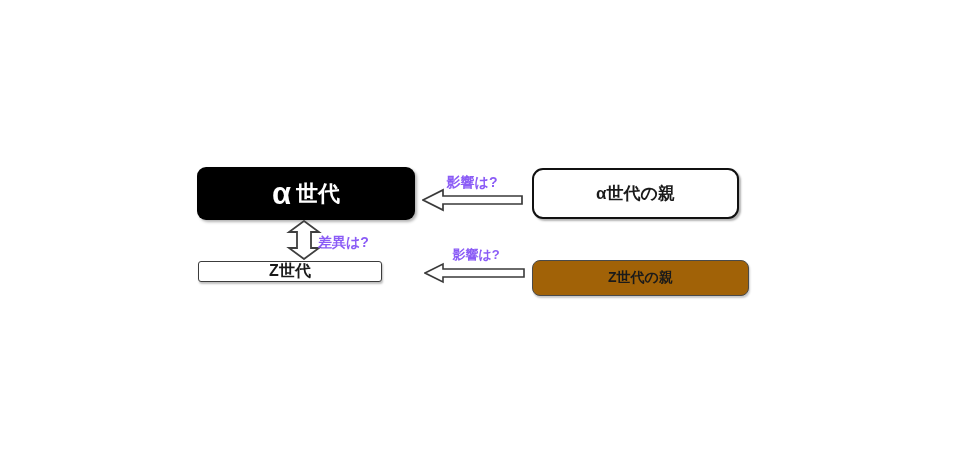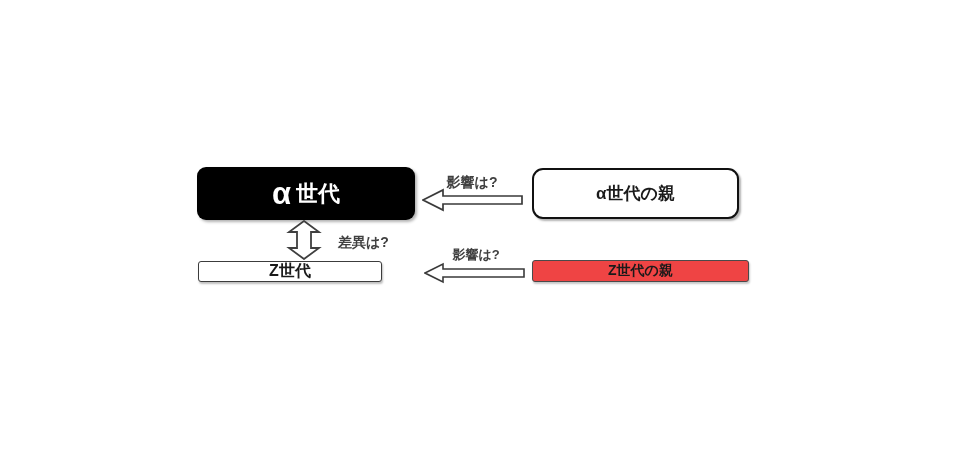--- a/index.html
+++ b/index.html
@@ -65,24 +65,24 @@
     background: #ffffff;
     border: 1.8px solid #3c3c3c;
     border-radius: 3px;
     font-size: 16px;
     box-shadow: 1px 2px 2px rgba(0,0,0,0.25);
   }
   .node-z-parent {
     left: 532px;
     top: 260px;
     width: 217px;
-    height: 22px;
-    background: #ef4444;
+    height: 36px;
+    background: #a16207;
     border: 1.8px solid #4a4a4a;
-    border-radius: 3px;
+    border-radius: 8px;
     font-size: 14px;
     box-shadow: 1px 2px 2px rgba(0,0,0,0.22);
   }
   .arrow {
     position: absolute;
   }
   .arrow-top {
     left: 422px;
     top: 187px;
   }
@@ -90,39 +90,39 @@
     left: 424px;
     top: 262px;
   }
   .arrow-vertical {
     left: 286px;
     top: 220px;
   }
   .lbl {
     position: absolute;
     font-weight: 700;
-    color: #404040;
+    color: #8b5cf6;
     white-space: nowrap;
   }
   .lbl-influence-top {
     left: 422px;
     top: 174px;
     width: 100px;
     text-align: center;
     font-size: 14px;
   }
   .lbl-influence-bottom {
     left: 426px;
     top: 246px;
     width: 100px;
     text-align: center;
     font-size: 13px;
   }
   .lbl-difference {
-    left: 338px;
+    left: 318px;
     top: 234px;
     font-size: 14px;
   }
 </style>
 </head>
 <body>
 
 <div class="canvas">
 
   <div class="node node-black">

